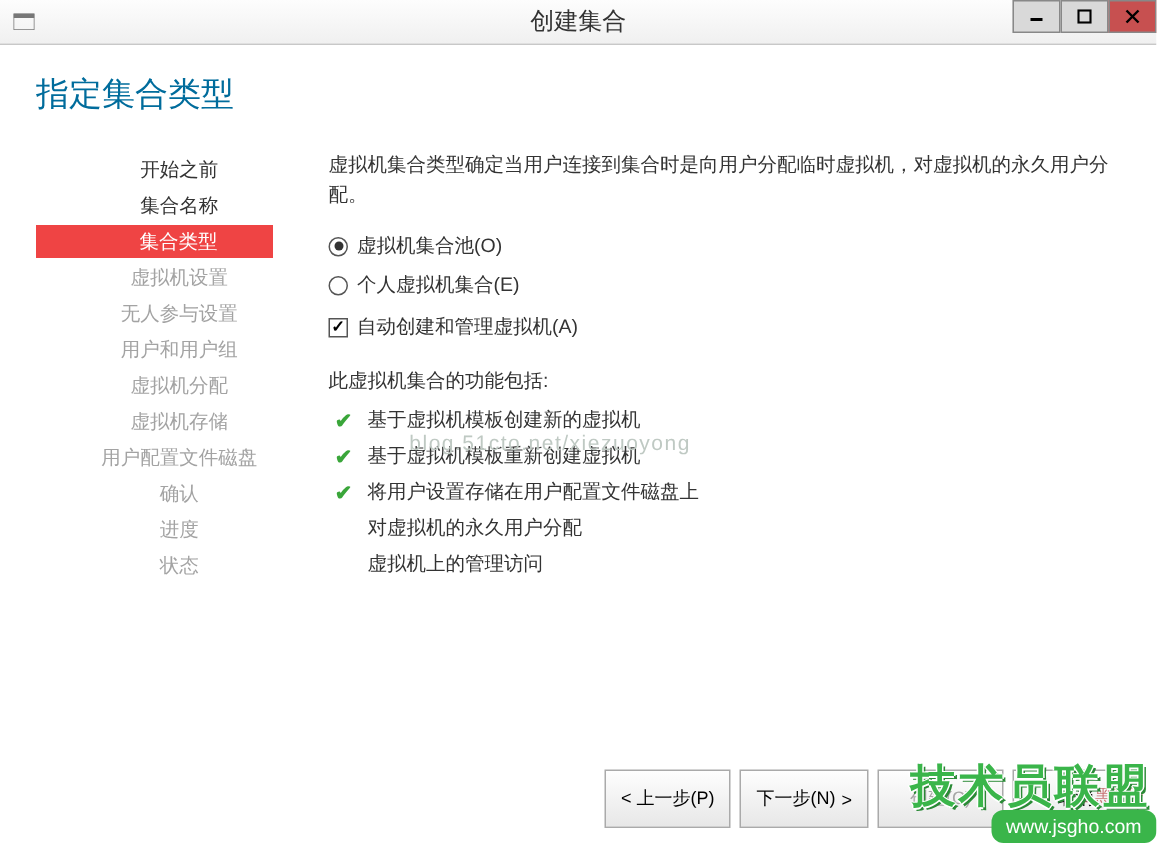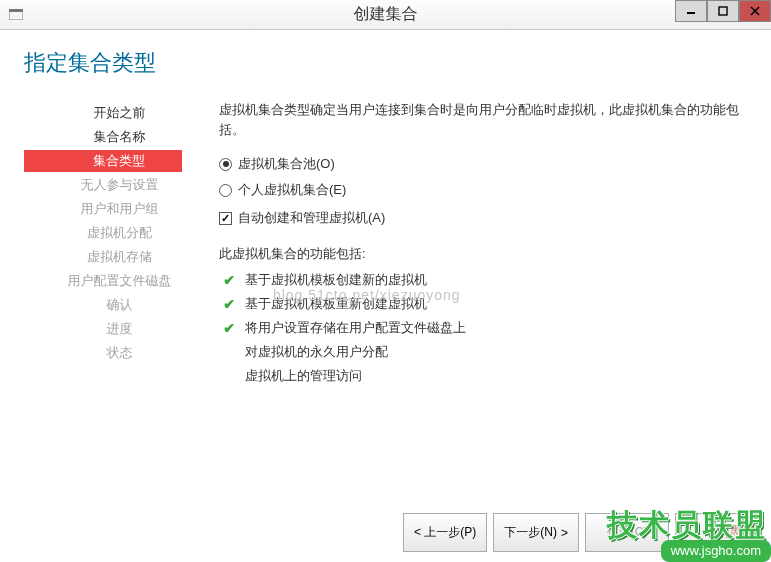--- a/index.html
+++ b/index.html
@@ -223,32 +223,33 @@
 
 <div class="headerbox">
   <div class="mainheading">指定集合类型</div>
 </div>
 
 <div class="content">
   <div class="sidebar">
     <div class="step">开始之前</div>
     <div class="step">集合名称</div>
     <div class="step selected">集合类型</div>
+    <div class="step disabled">虚拟机设置</div>
     <div class="step disabled">无人参与设置</div>
     <div class="step disabled">用户和用户组</div>
     <div class="step disabled">虚拟机分配</div>
     <div class="step disabled">虚拟机存储</div>
     <div class="step disabled">用户配置文件磁盘</div>
     <div class="step disabled">确认</div>
     <div class="step disabled">进度</div>
     <div class="step disabled">状态</div>
   </div>
 
   <div class="main">
-    <div class="desc">虚拟机集合类型确定当用户连接到集合时是向用户分配临时虚拟机，此虚拟机集合的功能包括。</div>
+    <div class="desc">虚拟机集合类型确定当用户连接到集合时是向用户分配临时虚拟机，对虚拟机的永久用户分配。</div>
 
     <div class="optrow">
       <span class="radio checked"></span>
       <span>虚拟机集合池(O)</span>
     </div>
     <div class="optrow">
       <span class="radio"></span>
       <span>个人虚拟机集合(E)</span>
     </div>
 

